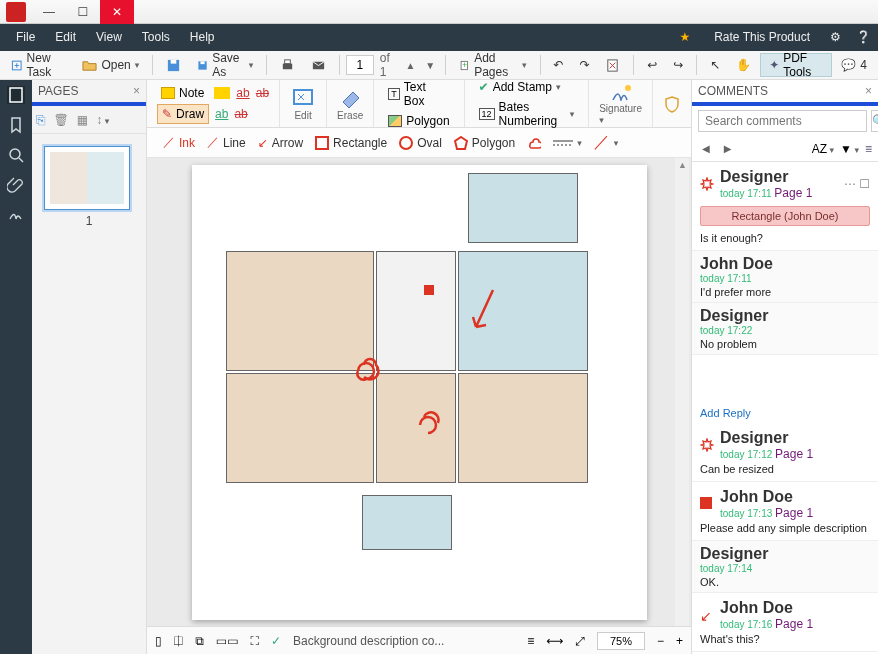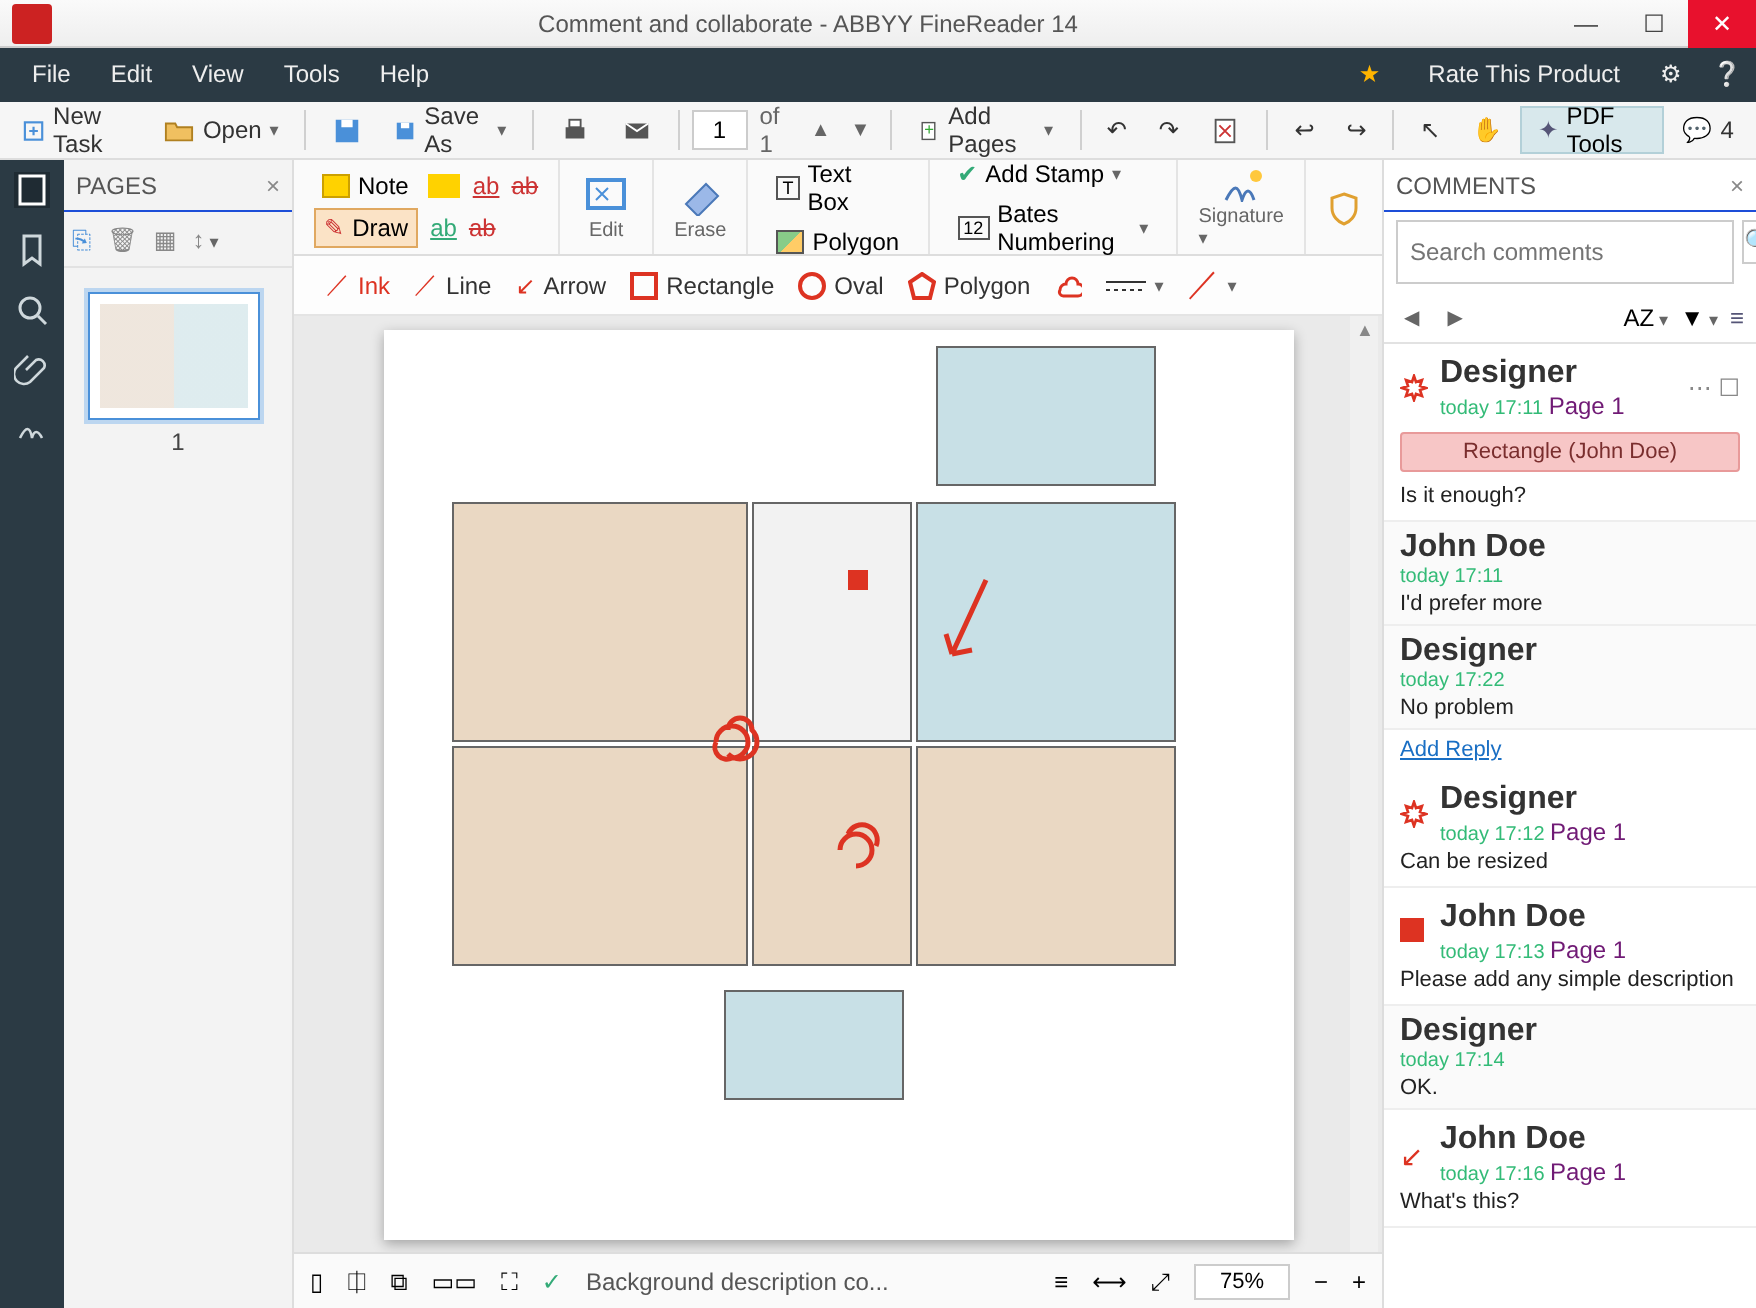--- a/index.html
+++ b/index.html
@@ -18,21 +18,21 @@
 .tbtn { display:inline-flex; align-items:center; height:24px; padding:0 6px; gap:4px; color:#333; border:1px solid transparent; }
 .tbtn svg, .tbtn .ic { width:15px; height:15px; }
 .sep { width:1px; height:20px; background:#d0d0d0; margin:0 4px; }
 .pgnum { width:28px; height:20px; border:1px solid #ccc; text-align:center; }
 .pdf-tools { background:#d8e8ec; border:1px solid #b3d0d8; padding:0 8px; height:24px; display:flex; align-items:center; gap:4px; }
 .main { flex:1; display:flex; overflow:hidden; }
 .leftstrip { width:32px; background:#2b3a44; display:flex; flex-direction:column; align-items:center; padding-top:6px; gap:12px; }
 .leftstrip .lic { width:18px; height:18px; color:#cfd8dc; }
 .leftstrip .lic.active { color:#fff; background:#1f2b33; }
 .pages { width:115px; background:#f3f3f3; border-right:1px solid #ddd; display:flex; flex-direction:column; }
-.panel-hdr { height:26px; display:flex; align-items:center; padding:0 6px; color:#555; font-size:11px; border-bottom:1px solid #1d4ed8; }
+.panel-hdr { height:26px; display:flex; align-items:center; padding:0 6px; color:#555; font-size:11px; border-bottom:4px solid #1d4ed8; }
 .panel-hdr .x { margin-left:auto; color:#888; }
 .pages-tools { height:28px; display:flex; align-items:center; padding:0 4px; gap:8px; border-bottom:1px solid #e2e2e2; }
 .thumb-wrap { flex:1; padding:12px; }
 .thumb { width:86px; height:64px; background:#fff; border:1px solid #4a90d9; box-shadow:0 0 0 2px #bcd6f0; position:relative; }
 .thumb .mini-plan { position:absolute; inset:5px; background:linear-gradient(90deg,#e8dccf 50%,#d0e4e8 50%); opacity:.7; }
 .thumb-num { text-align:center; margin-top:4px; color:#444; }
 .center { flex:1; display:flex; flex-direction:column; background:#15803d; border-right:1px solid #ddd; }
 .ribbon { height:48px; background:#fafafa; border-bottom:1px solid #ddd; display:flex; align-items:stretch; }
 .rib-grp { display:flex; flex-direction:column; align-items:center; justify-content:center; padding:2px 10px; border-right:1px solid #e4e4e4; }
 .rib-grp.small { flex-direction:column; gap:2px; align-items:flex-start; }
@@ -46,51 +46,50 @@
 .shapebar .sh { display:flex; align-items:center; gap:4px; font-size:11px; color:#333; }
 .shapebar .sh.active { color:#d32; }
 .red-ic { width:14px; height:14px; border:2px solid #d32; }
 .canvas { flex:1; overflow:hidden; display:flex; align-items:center; justify-content:center; background:#eaeaea; position:relative; }
 .doc { width:455px; height:455px; background:#fff; box-shadow:0 2px 6px rgba(0,0,0,.3); position:relative; }
 .footbar { height:28px; background:#fafafa; border-top:1px solid #ddd; display:flex; align-items:center; padding:0 8px; gap:12px; }
 .footbar .spacer { flex:1; }
 .zoom { width:48px; height:18px; border:1px solid #ccc; text-align:center; font-size:11px; }
 .comments { width:186px; background:#fff; display:flex; flex-direction:column; }
 .search-row { padding:4px 6px; display:flex; gap:4px; }
-.search-row input { flex:1; height:32px; border:1px solid #ccc; padding:0 6px; color:#888; }
+.search-row input { flex:1; height:22px; border:1px solid #ccc; padding:0 6px; color:#888; }
 .sort-row { height:26px; border-bottom:1px solid #e2e2e2; display:flex; align-items:center; padding:0 6px; gap:6px; }
 .sort-row .spacer { flex:1; }
 .cbody { flex:1; overflow-y:auto; }
 .comment { padding:6px 8px; border-bottom:1px solid #eee; }
 .comment .top { display:flex; align-items:center; gap:6px; }
 .cicon { width:14px; height:14px; }
 .cname { font-weight:600; color:#333; font-size:16px; }
 .cmeta { font-size:10px; color:#3b7; }
 .cmeta .pg { color:#701a75; }
 .comment .dots { margin-left:auto; color:#888; }
 .status-chip { margin:6px 0; padding:3px 0; text-align:center; border-radius:2px; font-size:11px; }
 .status-rej { background:#f7c6c6; border:1px solid #e89a9a; color:#7a2e2e; }
 .status-acc { background:#c8e8bb; border:1px solid #9ecf88; color:#2e5a1e; }
 .ctext { font-size:11px; color:#222; margin-top:2px; }
 .reply { padding:4px 8px; border-bottom:1px solid #eee; background:#fafafa; }
 .reply .cname { font-weight:600; }
-.addreply { color:#1a6fc4; font-size:11px; padding:4px 8px; text-decoration:underline; cursor:pointer; }
+.addreply { color:#1a6fc4; font-size:11px; padding:4px 8px; cursor:pointer;margin-top:48px; }
 .dd::after { content:" ▾"; font-size:9px; color:#666; }
 .tri { font-size:10px; color:#666; padding:0 4px; }
 .floorplan-room { position:absolute; background:#ead8c3; border:1px solid #666; }
 .floorplan-room.blue { background:#c8e0e6; }
 .scribble { position:absolute; width:40px; height:40px; }
 .red-arrow { position:absolute; width:30px; height:50px; }
 </style>
 </head>
 <body>
 
 <div class="titlebar">
   <div class="app-icon"></div>
-  <div class="title">Comment and collaborate - ABBYY FineReader 14</div>
   <div class="winbtn">—</div>
   <div class="winbtn">☐</div>
   <div class="winbtn close">✕</div>
 </div>
 
 <div class="menubar">
   <span>File</span>
   <span>Edit</span>
   <span>View</span>
   <span>Tools</span>

